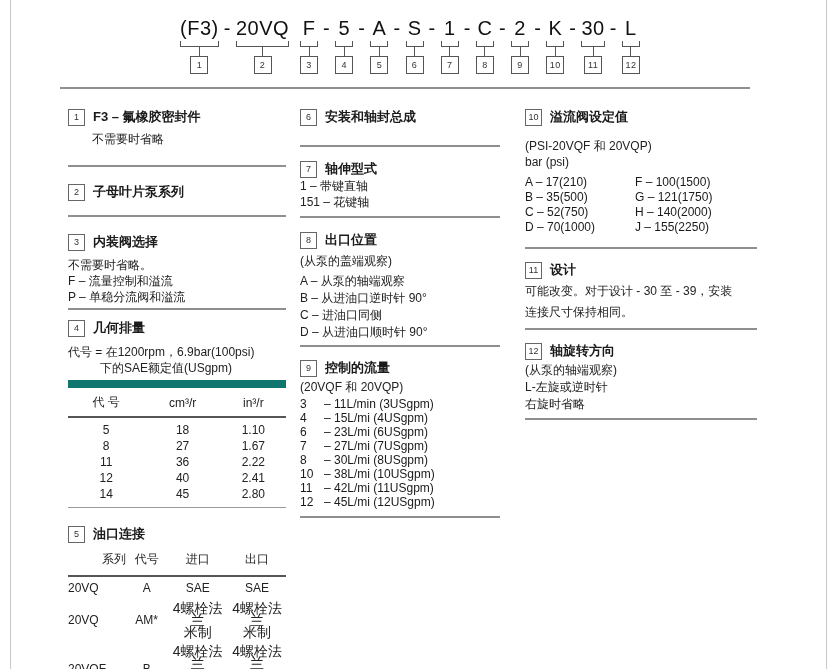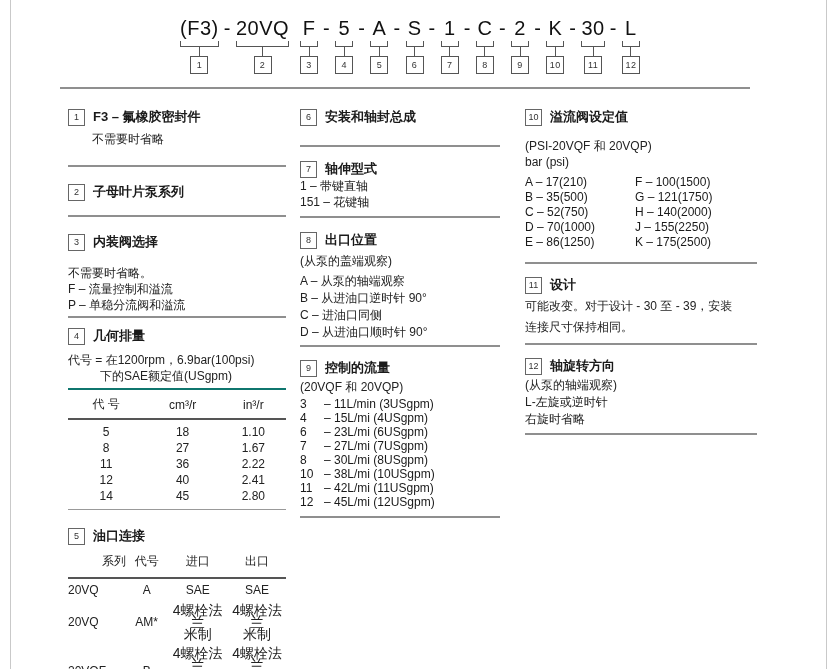--- a/index.html
+++ b/index.html
@@ -43,28 +43,28 @@
   }
   .line{font-size:12px;line-height:16px;color:#222;}
   .sep{height:2px;background:#8f8f8f;}
 
   
   .s1-note{margin:5px 0 0 24px;height:16px;}
   .sep-a{margin-top:18px;}
   .s2-head{margin-top:16px;}
   .sep-b{margin-top:14px;}
   .s3-head{margin-top:16px;}
-  .s3-lines{margin-top:14px;}
+  .s3-lines{margin-top:6px;}
   .sep-c{margin-top:3px;}
   .s4-head{margin-top:9px;}
   .s4-desc{margin-top:7px;}
   .s4-desc2{margin-left:32px;}
 
   table.t4{width:100%;border-collapse:collapse;font-size:12px;margin-top:4px;color:#222;}
-  .t4 th{border-top:2px solid #0f766e;border-bottom:2px solid #555;font-weight:normal;
+  .t4 th{border-top:8px solid #0f766e;border-bottom:2px solid #555;font-weight:normal;
          padding:6px 0 5px;text-align:center;}
   .t4 td{text-align:center;padding:1px 0;line-height:14px;}
   .t4 tr.first td{padding-top:5px;}
   .t4 tr.last td{padding-bottom:6px;border-bottom:1px solid #999;}
 
   .s5-head{margin-top:17px;}
   table.t5{width:100%;border-collapse:collapse;font-size:12px;margin-top:4px;color:#222;}
   .t5 th{border-bottom:2px solid #555;font-weight:normal;padding:4px 0 7px;text-align:center;}
   .t5 th:first-child{text-align:right;}
   .t5 td{text-align:center;padding:4px 0 3px;vertical-align:middle;}
@@ -420,24 +420,20 @@
         <span>G – 121(1750)</span>
       </div>
       <div class="pair">
         <span class="p-left">C – 52(750)</span>
         <span>H – 140(2000)</span>
       </div>
       <div class="pair">
         <span class="p-left">D – 70(1000)</span>
         <span>J – 155(2250)</span>
       </div>
-      <div class="pair">
-        <span class="p-left">E – 86(1250)</span>
-        <span>K – 175(2500)</span>
-      </div>
     </div>
 
     <div class="sep sep-r1"></div>
 
     <div class="sec-head s11-head">
       <span class="numbox">11</span>
       <span>设计</span>
     </div>
     <div class="s11-lines">
       <div class="line">可能改变。对于设计 - 30 至 - 39，安装</div>

